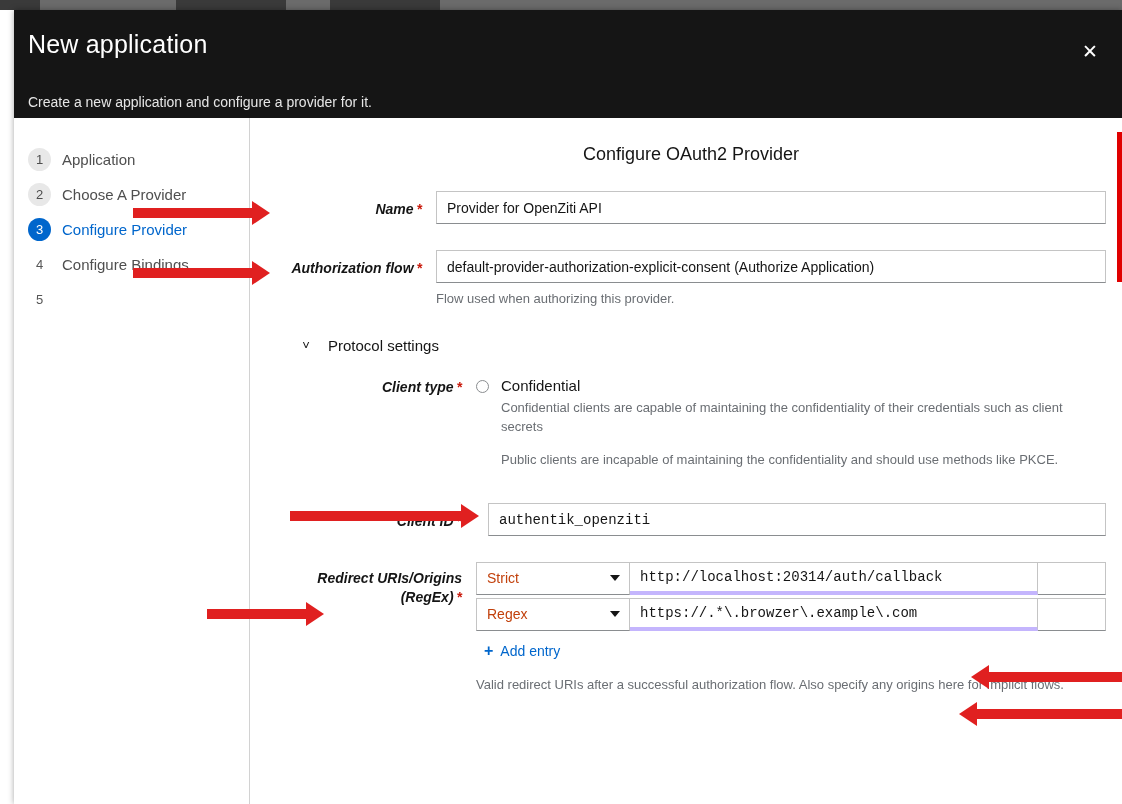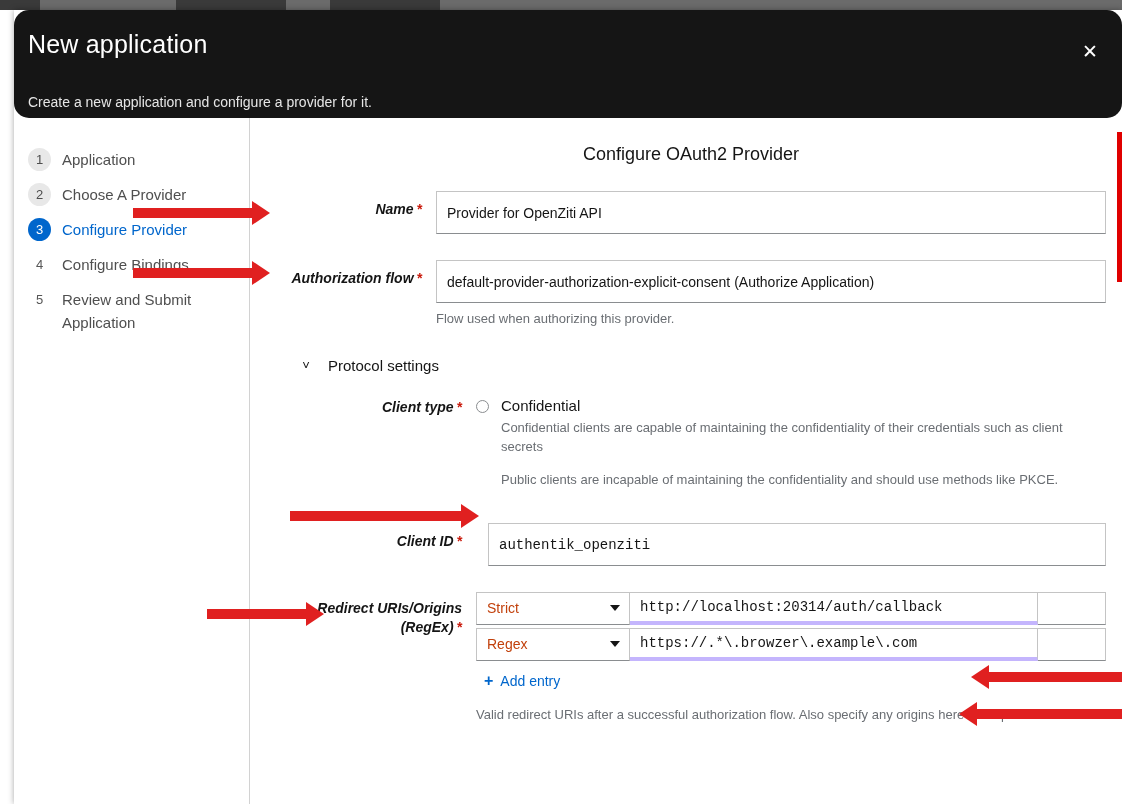--- a/index.html
+++ b/index.html
@@ -36,21 +36,20 @@
     height: 794px;
     background: #ffffff;
     box-shadow: 0 0 6px rgba(0,0,0,.35);
   }
   .modal-header {
     background: #151515;
     color: #ffffff;
     height: 108px;
     position: relative;
     padding: 0;
-    border-radius: 15px;
   }
   .modal-title {
     position: absolute;
     left: 14px;
     top: 20px;
     font-size: 25px;
     font-weight: 400;
     letter-spacing: .2px;
   }
   .modal-subtitle {
@@ -162,21 +161,21 @@
     font-weight: bold;
     margin-left: 3px;
   }
   .form-field {
     flex: 1 1 auto;
     min-width: 0;
   }
   .text-input {
     width: 100%;
     box-sizing: border-box;
-    height: 43px;
+    height: 33px;
     border: 1px solid #c4c4c4;
     border-bottom: 1px solid #8a8d90;
     background: #ffffff;
     font-size: 14px;
     color: #151515;
     padding: 0 10px;
     font-family: "Liberation Sans", sans-serif;
   }
   .text-input.mono {
     font-family: "Liberation Mono", monospace;
@@ -385,21 +384,20 @@
         <div class="wizard-step">
           <div class="step-num active">3</div>
           <div class="step-label active">Configure Provider</div>
         </div>
         <div class="wizard-step">
           <div class="step-num plain">4</div>
           <div class="step-label">Configure Bindings</div>
         </div>
         <div class="wizard-step">
           <div class="step-num plain">5</div>
-          <div class="step-label">Review and Submit Application</div>
         </div>
       </div>
 
       <div class="form-pane">
 
         <h2 class="form-heading">Configure OAuth2 Provider</h2>
 
         <div class="form-row">
           <div class="form-label">
             <span>Name</span><span class="req">*</span>

